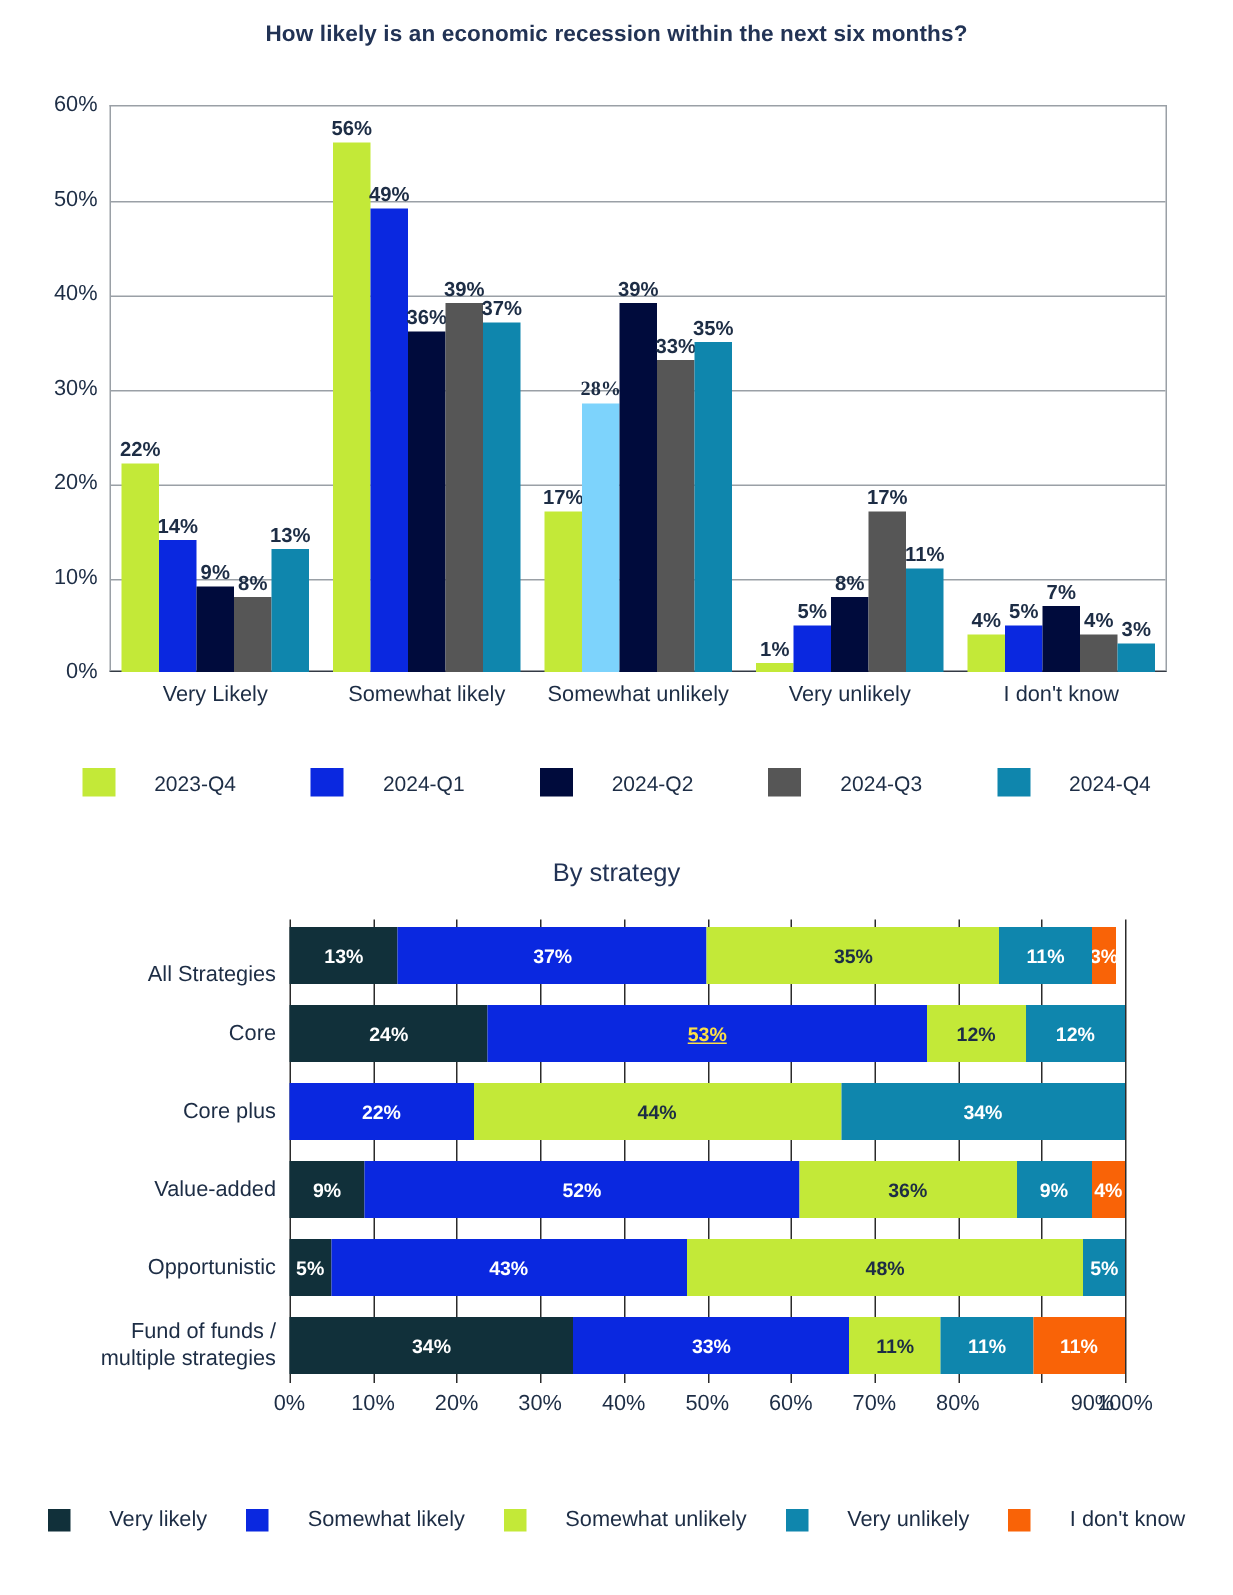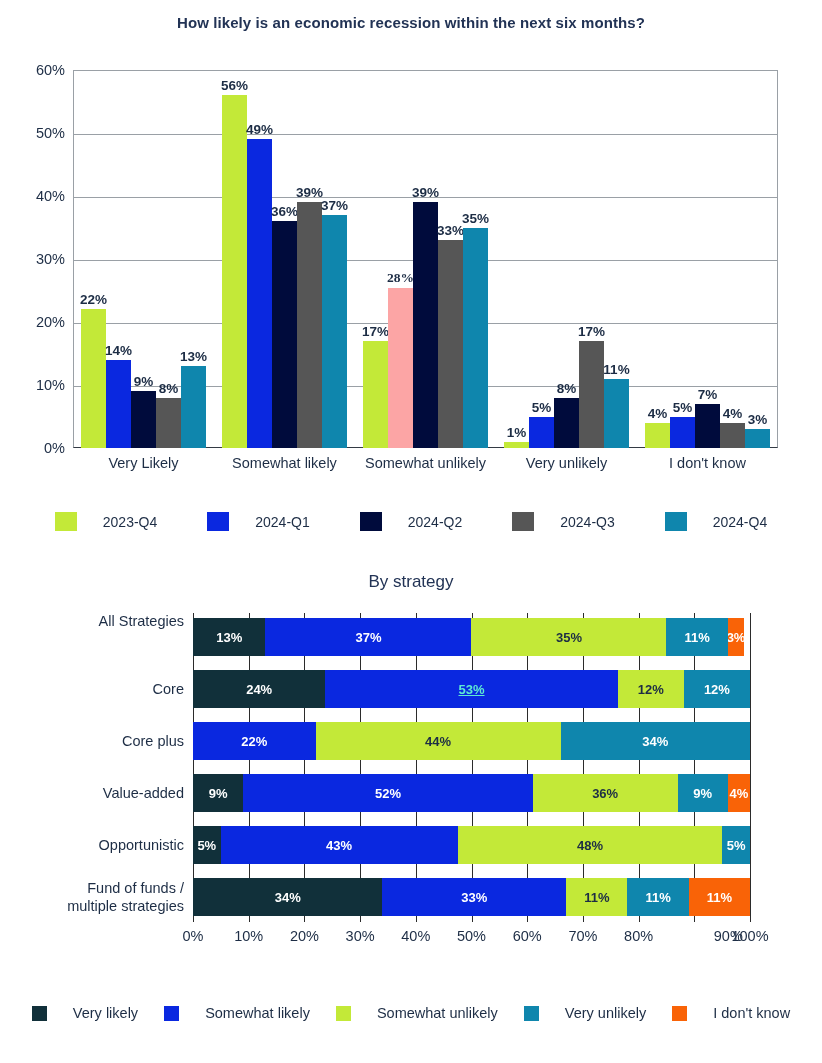--- a/index.html
+++ b/index.html
@@ -146,21 +146,21 @@
           <span class="vlabel">39%</span>
         </div>
         <div class="bar1" style="height: 233.1px; background: rgb(15, 134, 173);">
           <span class="vlabel">37%</span>
         </div>
       </div>
       <div class="group1" style="left: 355px; top: 70px; width: 141px;">
         <div class="bar1" style="height: 107.1px; background: rgb(195, 233, 56);">
           <span class="vlabel">17%</span>
         </div>
-        <div class="bar1" style="height: 160px; background: #fca5a5; font-family: Liberation Serif, serif;">
+        <div class="bar1" style="height: 179px; background: #7dd3fc; font-family: Liberation Serif, serif;">
           <span class="vlabel">28%</span>
         </div>
         <div class="bar1" style="height: 245.7px; background: rgb(0, 11, 60);">
           <span class="vlabel">39%</span>
         </div>
         <div class="bar1" style="height: 207.9px; background: rgb(86, 86, 86);">
           <span class="vlabel">33%</span>
         </div>
         <div class="bar1" style="height: 220.5px; background: rgb(15, 134, 173);">
           <span class="vlabel">35%</span>
@@ -266,21 +266,21 @@
         <div class="seg2" style="width: 50.13px; background: rgb(15, 134, 173); color: rgb(255, 255, 255);">9%</div>
         <div class="seg2" style="width: 22.28px; background: rgb(249, 99, 7); color: rgb(255, 255, 255);">4%</div>
       </div>
       <div class="row2" style="top: 109px;">
         <div class="seg2" style="width: 122.54px; background: rgb(10, 40, 224); color: rgb(255, 255, 255);">22%</div>
         <div class="seg2" style="width: 245.08px; background: rgb(195, 233, 56); color: rgb(29, 45, 69);">44%</div>
         <div class="seg2" style="width: 189.38px; background: rgb(15, 134, 173); color: rgb(255, 255, 255);">34%</div>
       </div>
       <div class="row2" style="top: 57px;">
         <div class="seg2" style="width: 133.68px; background: rgb(17, 48, 58); color: rgb(255, 255, 255);">24%</div>
-        <div class="seg2" style="width: 295.21px; background: rgb(10, 40, 224); color: #5eead4; text-decoration: underline;">53%</div>
+        <div class="seg2" style="width: 295.21px; background: rgb(10, 40, 224); color: #fde047; text-decoration: underline;">53%</div>
         <div class="seg2" style="width: 66.84px; background: rgb(195, 233, 56); color: rgb(29, 45, 69);">12%</div>
         <div class="seg2" style="width: 66.84px; background: rgb(15, 134, 173); color: rgb(255, 255, 255);">12%</div>
       </div>
       <div class="row2" style="top: 5px;">
         <div class="seg2" style="width: 72.41px; background: rgb(17, 48, 58); color: rgb(255, 255, 255);">13%</div>
         <div class="seg2" style="width: 206.09px; background: rgb(10, 40, 224); color: rgb(255, 255, 255);">37%</div>
         <div class="seg2" style="width: 194.95px; background: rgb(195, 233, 56); color: rgb(29, 45, 69);">35%</div>
         <div class="seg2" style="width: 61.27px; background: rgb(15, 134, 173); color: rgb(255, 255, 255);">11%</div>
         <div class="seg2" style="width: 16.71px; background: rgb(249, 99, 7); color: rgb(255, 255, 255);">3%</div>
       </div>
@@ -295,21 +295,21 @@
       </div>
       <div class="rowlabel2" style="top: 224px;">
         <div>Value-added</div>
       </div>
       <div class="rowlabel2" style="top: 172px;">
         <div>Core plus</div>
       </div>
       <div class="rowlabel2" style="top: 120px;">
         <div>Core</div>
       </div>
-      <div class="rowlabel2" style="top: 52px;">
+      <div class="rowlabel2" style="top: 81px;">
         <div>All Strategies</div>
       </div>
     </div>
   <div id="chart2-xlabels">
       <div class="xtick2" style="left: 193px;">0%</div>
       <div class="xtick2" style="left: 248.7px;">10%</div>
       <div class="xtick2" style="left: 304.4px;">20%</div>
       <div class="xtick2" style="left: 360.1px;">30%</div>
       <div class="xtick2" style="left: 415.8px;">40%</div>
       <div class="xtick2" style="left: 471.5px;">50%</div>

